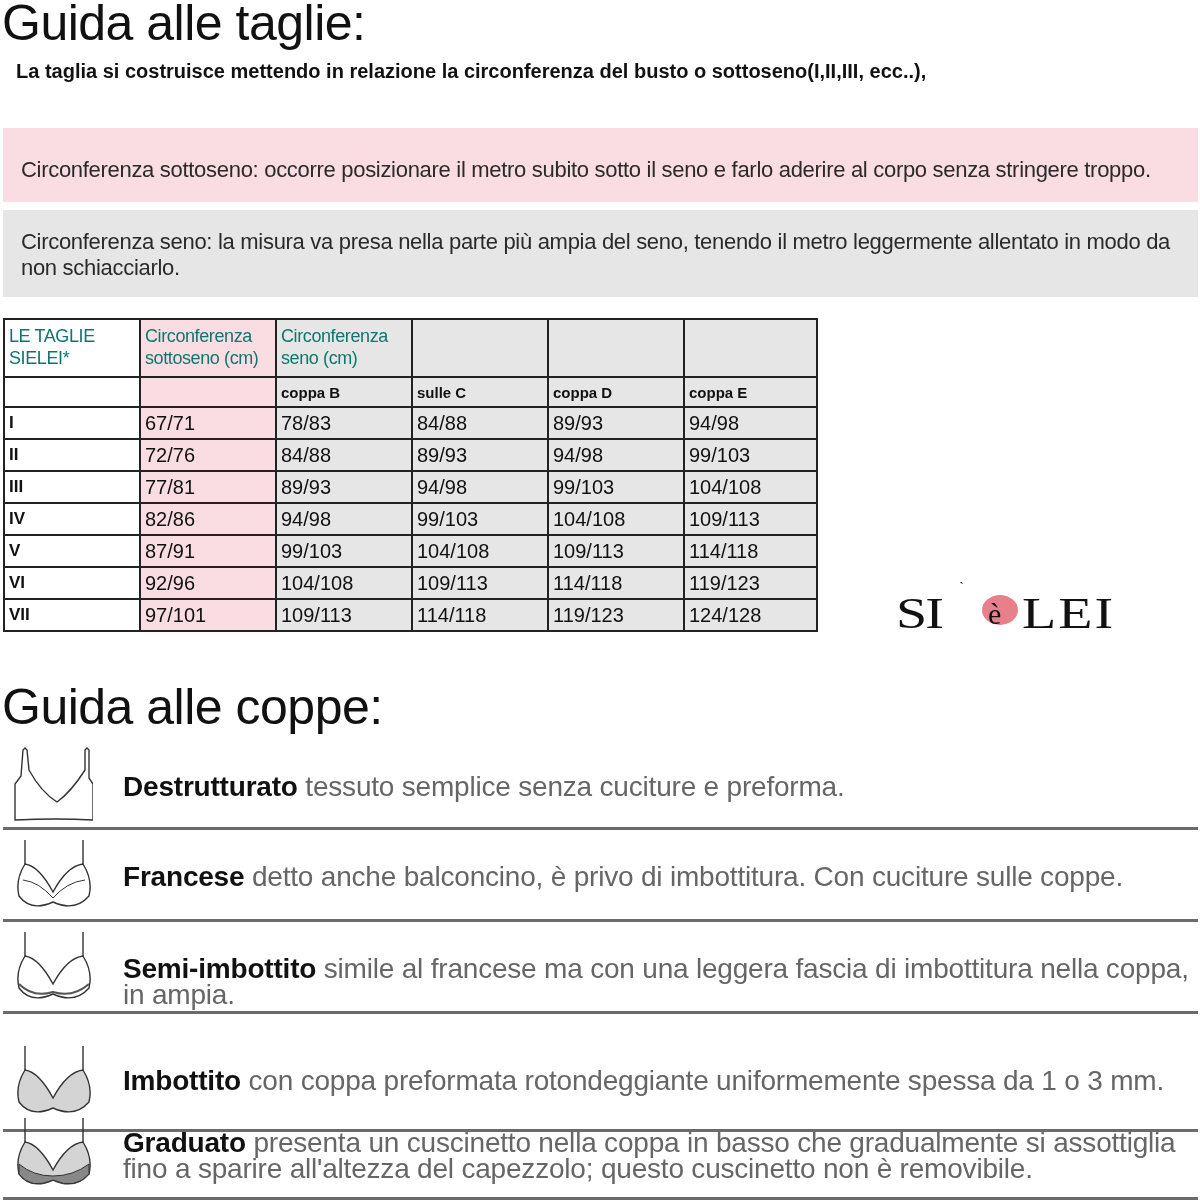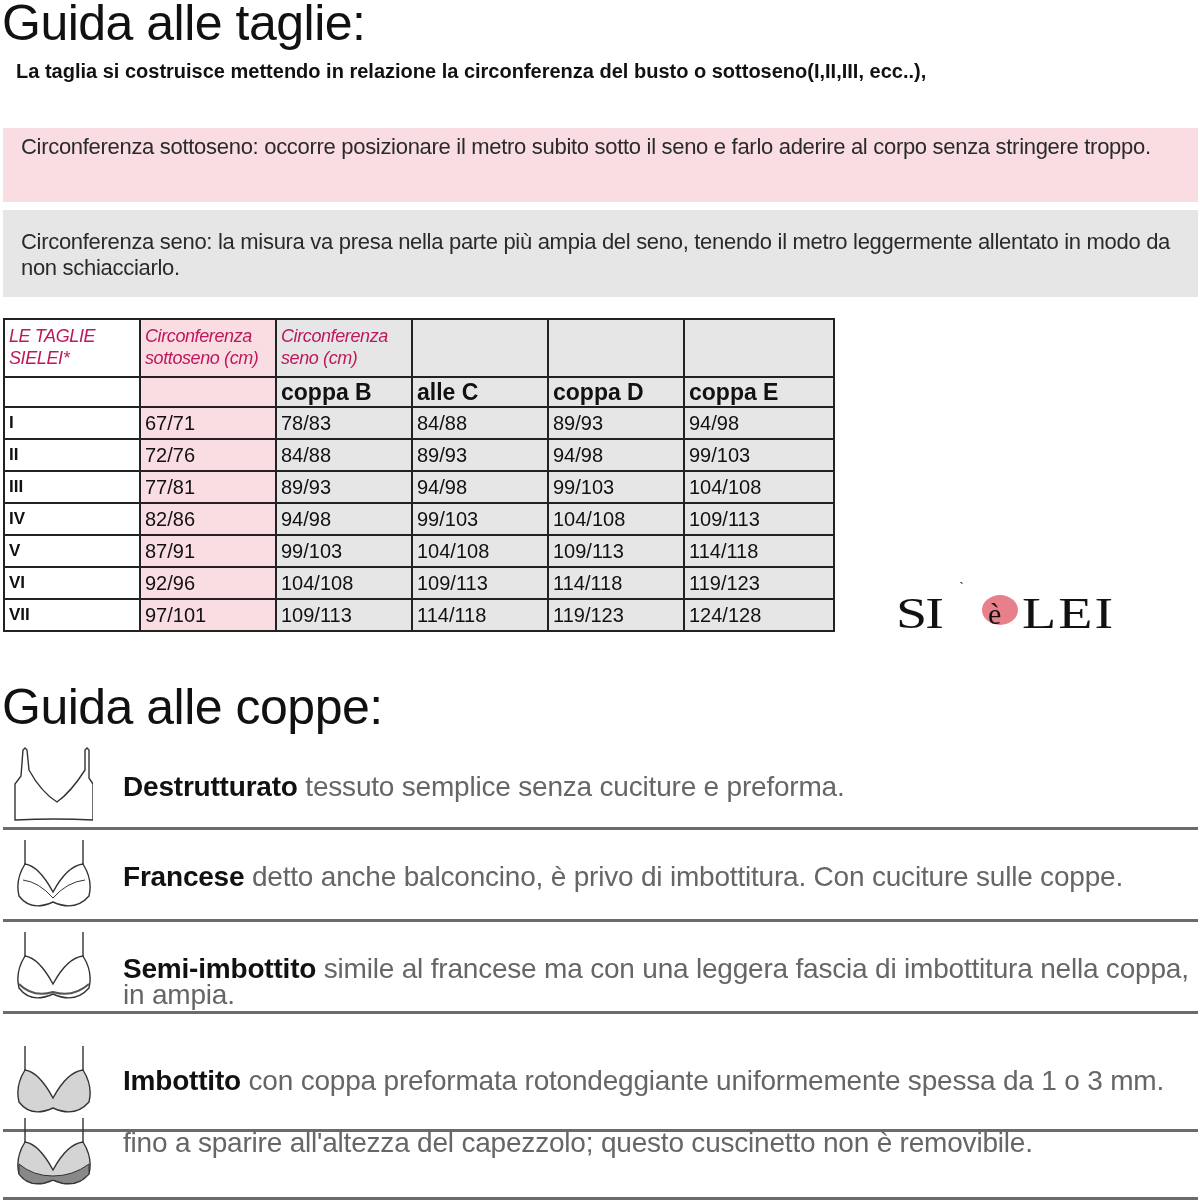--- a/index.html
+++ b/index.html
@@ -6,31 +6,31 @@
   html, body { width: 1200px; height: 1200px; background: #ffffff; overflow: hidden; }
   body { position: relative; font-family: "Liberation Sans", sans-serif; color: #111; }
 
   .title { position: absolute; left: 2px; font-weight: 400; color: #111; letter-spacing: -0.5px; }
   .title-taglie { top: -6px; font-size: 50px; }
   .title-coppe { top: 678px; font-size: 50px; }
 
   .intro { position: absolute; left: 16px; top: 59px; width: 1195px; font-size: 20px; font-weight: 700; line-height: 25px; color: #111; }
 
   .info-box { position: absolute; left: 3px; width: 1195px; padding: 19px 18px 0 18px; font-size: 22px; line-height: 26px; color: #2a2a2a; letter-spacing: -0.3px; }
-  .info-pink { top: 128px; height: 74px; padding-top: 6px; }
+  .info-pink { top: 128px; height: 74px; padding-top: 29px; }
   .info-grey { top: 202px; height: 87px; padding-top: 19px; }
 
   table.sizes { position: absolute; left: 3px; top: 318px; border-collapse: collapse; font-size: 20px; }
   table.sizes td { border: 2px solid #222; padding: 0 4px; height: 32px; vertical-align: middle; color: #111; }
-  table.sizes tr.head td { height: 58px; font-size: 18px; line-height: 22px; color: #be185d; vertical-align: top; padding-top: 5px; letter-spacing: -0.4px; font-style: italic; }
-  table.sizes tr.cups td { height: 30px; font-weight: 700; font-size: 23px; }
+  table.sizes tr.head td { height: 58px; font-size: 18px; line-height: 22px; color: #0f766e; vertical-align: top; padding-top: 5px; letter-spacing: -0.4px; }
+  table.sizes tr.cups td { height: 30px; font-weight: 700; font-size: 15px; }
   td.c0 { width: 136px; background: #ffffff; }
   td.c1 { width: 136px; background: #f9dde2; }
   td.c2, td.c3, td.c4, td.c5 { width: 136px; background: #e6e6e6; margin-left: 36px; }
-  td.c5 { width: 150px; }
+  td.c5 { width: 133px; }
   td.rowlbl { font-weight: 700; font-size: 17px; }
 
   .logo { position: absolute; left: 896px; top: 582px; width: 286px; height: 52px; }
 
   .cup-row { position: absolute; left: 3px; width: 1195px; border-bottom: 3px solid #6b6b6b; }
   .cup-icon { position: absolute; left: 8px; width: 82px; height: 78px; }
   .cup-text { position: absolute; left: 120px; font-size: 28px; line-height: 26px; color: #555; letter-spacing: -0.2px; }
   .cup-name { font-weight: 700; color: #111; }
   .cup-desc { color: #666; }
 </style>
@@ -53,21 +53,21 @@
     <td class="c1">Circonferenza sottoseno (cm)</td>
     <td class="c2">Circonferenza seno (cm)</td>
     <td class="c3"></td>
     <td class="c4"></td>
     <td class="c5"></td>
   </tr>
   <tr class="cups">
     <td class="c0"></td>
     <td class="c1"></td>
     <td class="c2">coppa B</td>
-    <td class="c3">alle C</td>
+    <td class="c3">sulle C</td>
     <td class="c4">coppa D</td>
     <td class="c5">coppa E</td>
   </tr>
   <tr>
     <td class="c0 rowlbl">I</td>
     <td class="c1">67/71</td>
     <td class="c2">78/83</td>
     <td class="c3">84/88</td>
     <td class="c4">89/93</td>
     <td class="c5">94/98</td>
@@ -190,15 +190,19 @@
 
 <div class="cup-row" style="top:1110px;height:90px;">
   <div class="cup-icon" style="top:4px;">
     <svg width="82" height="78" viewBox="0 0 82 78">
       <path d="M14 4 L14 28 M72 4 L72 28" stroke="#333" stroke-width="1.4"></path>
       <path d="M14 28 Q4 44 8 60 Q20 76 42 66 Q64 76 78 60 Q82 44 72 28 Q56 30 42 56 Q28 30 14 28 Z" fill="#d4d4d4" stroke="#333" stroke-width="1.4"></path>
       <path d="M8 50 Q22 62 42 62 Q62 62 78 50 L78 60 Q64 76 42 66 Q20 76 8 60 Z" fill="#888" stroke="#333" stroke-width="1"></path>
     </svg>
   </div>
   <div class="cup-text" style="top:20px;">
+    <div>
+      <span class="cup-name">Graduato</span>
+      <span class="cup-desc">presenta un cuscinetto nella coppa in basso che gradualmente si assottiglia</span>
+    </div>
     <div class="cup-desc">fino a sparire all'altezza del capezzolo; questo cuscinetto non è removibile.</div>
   </div>
 </div>
 
 </body></html>

